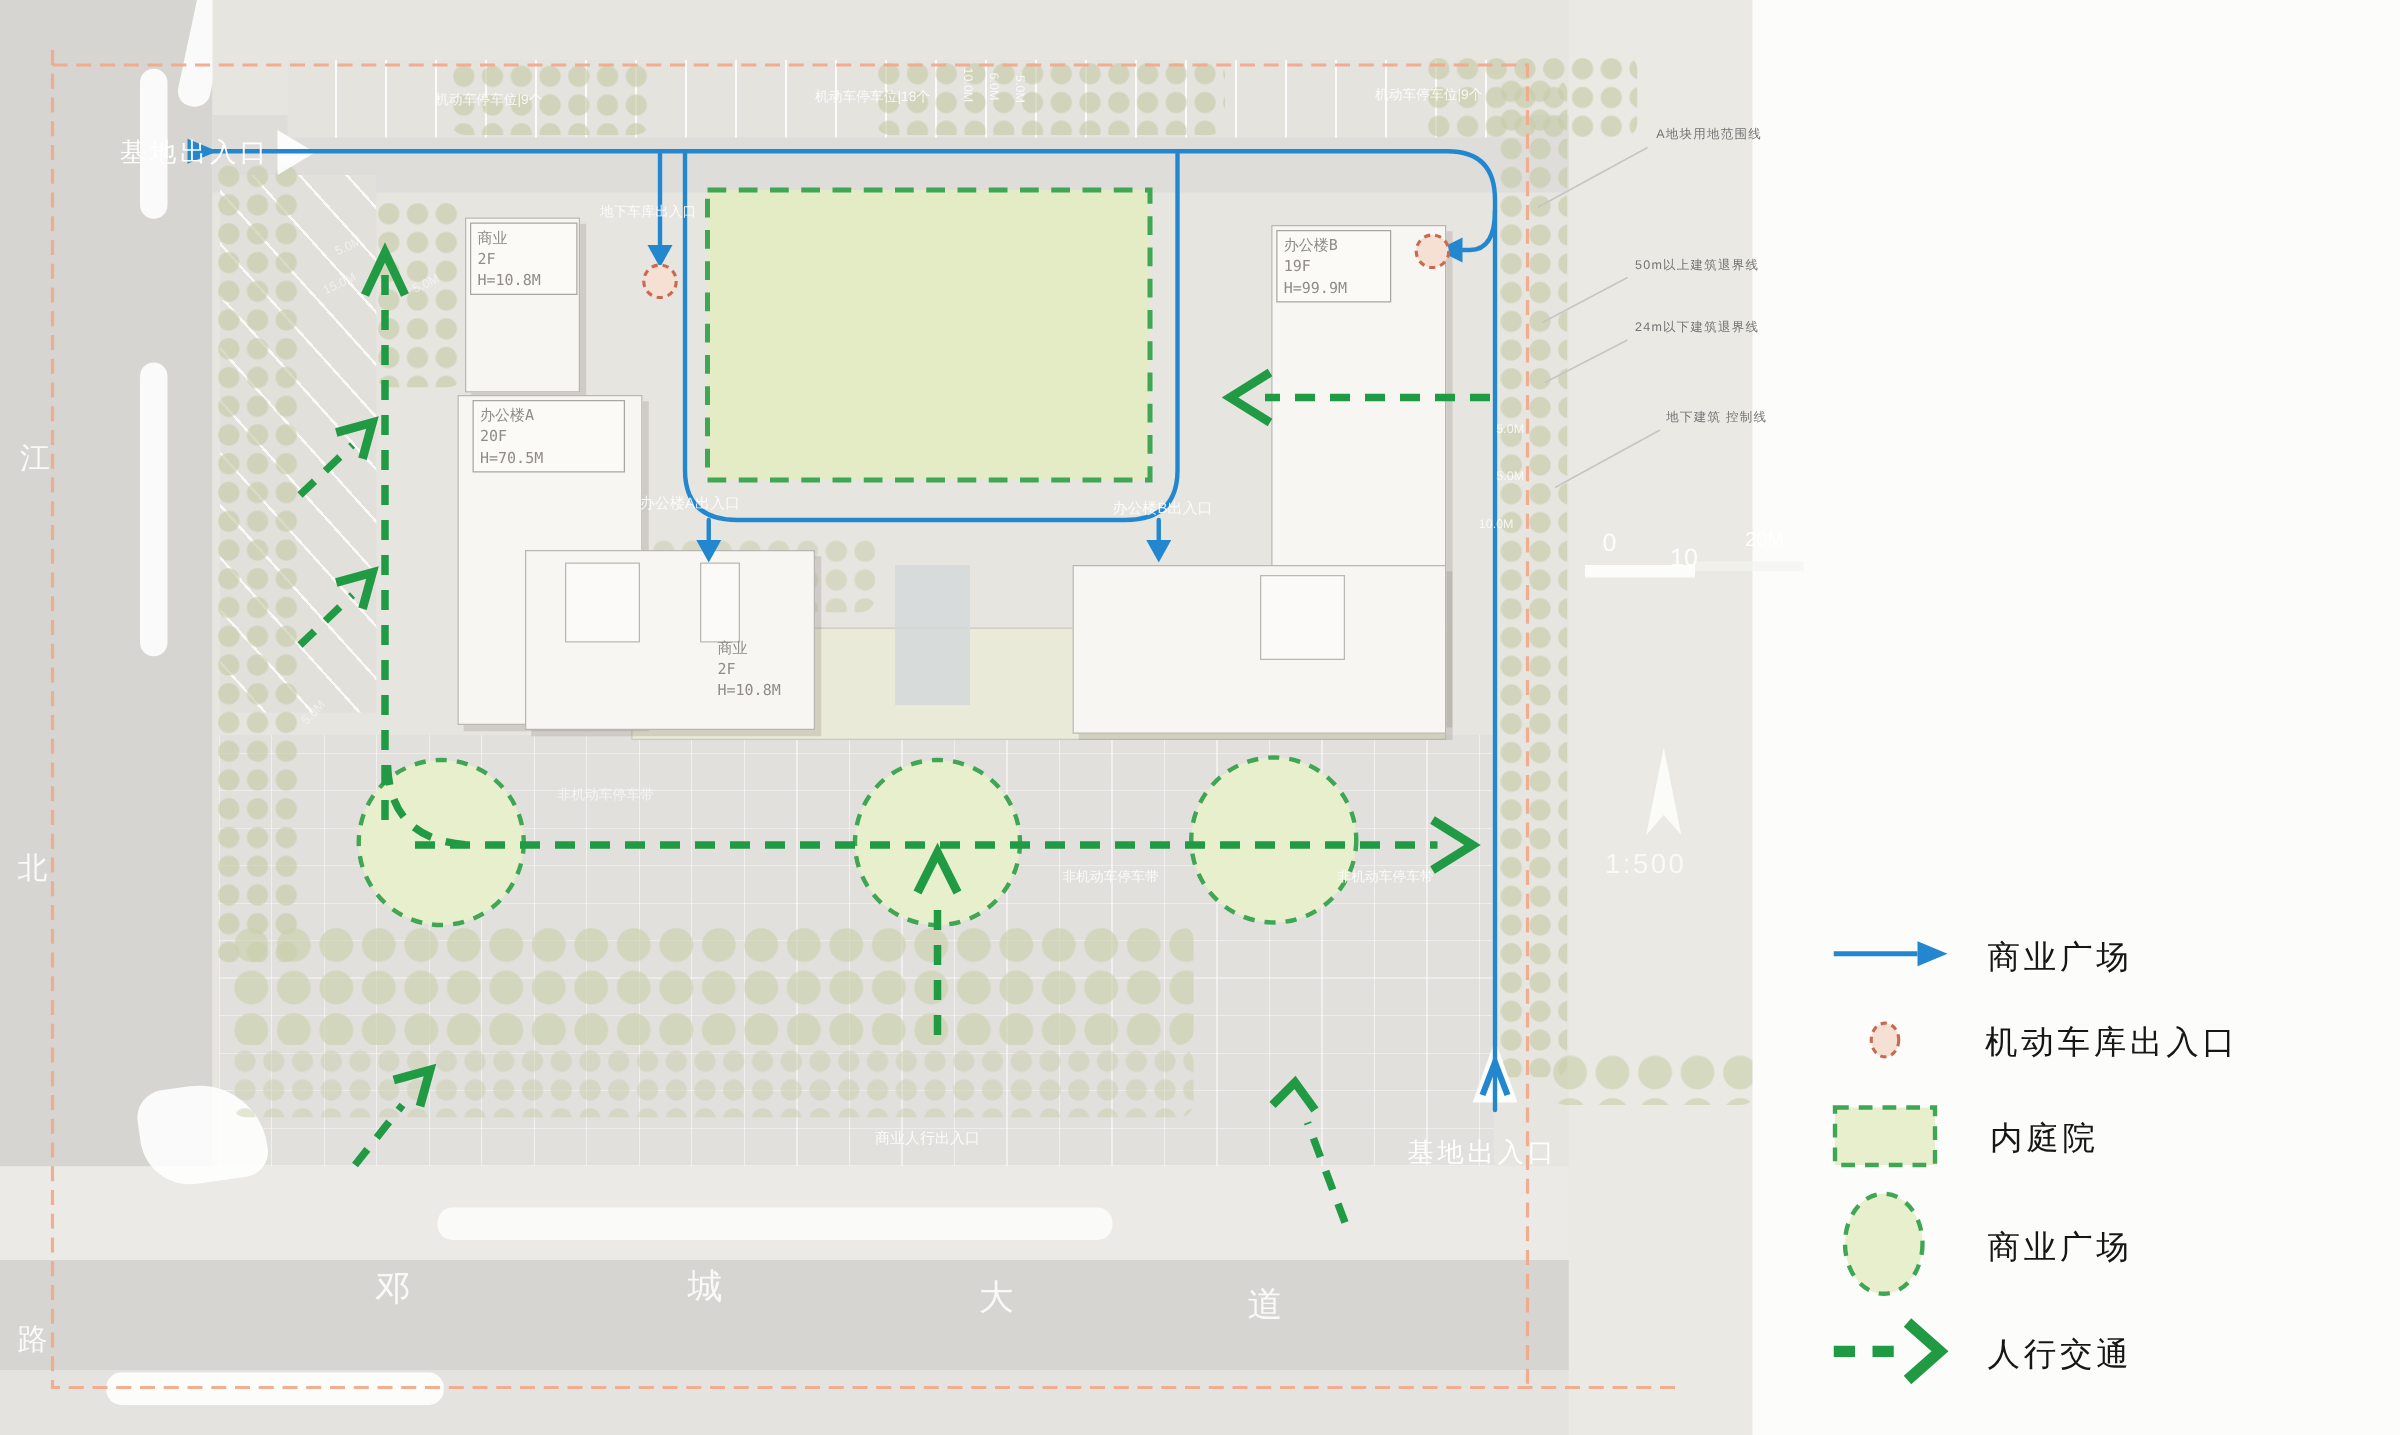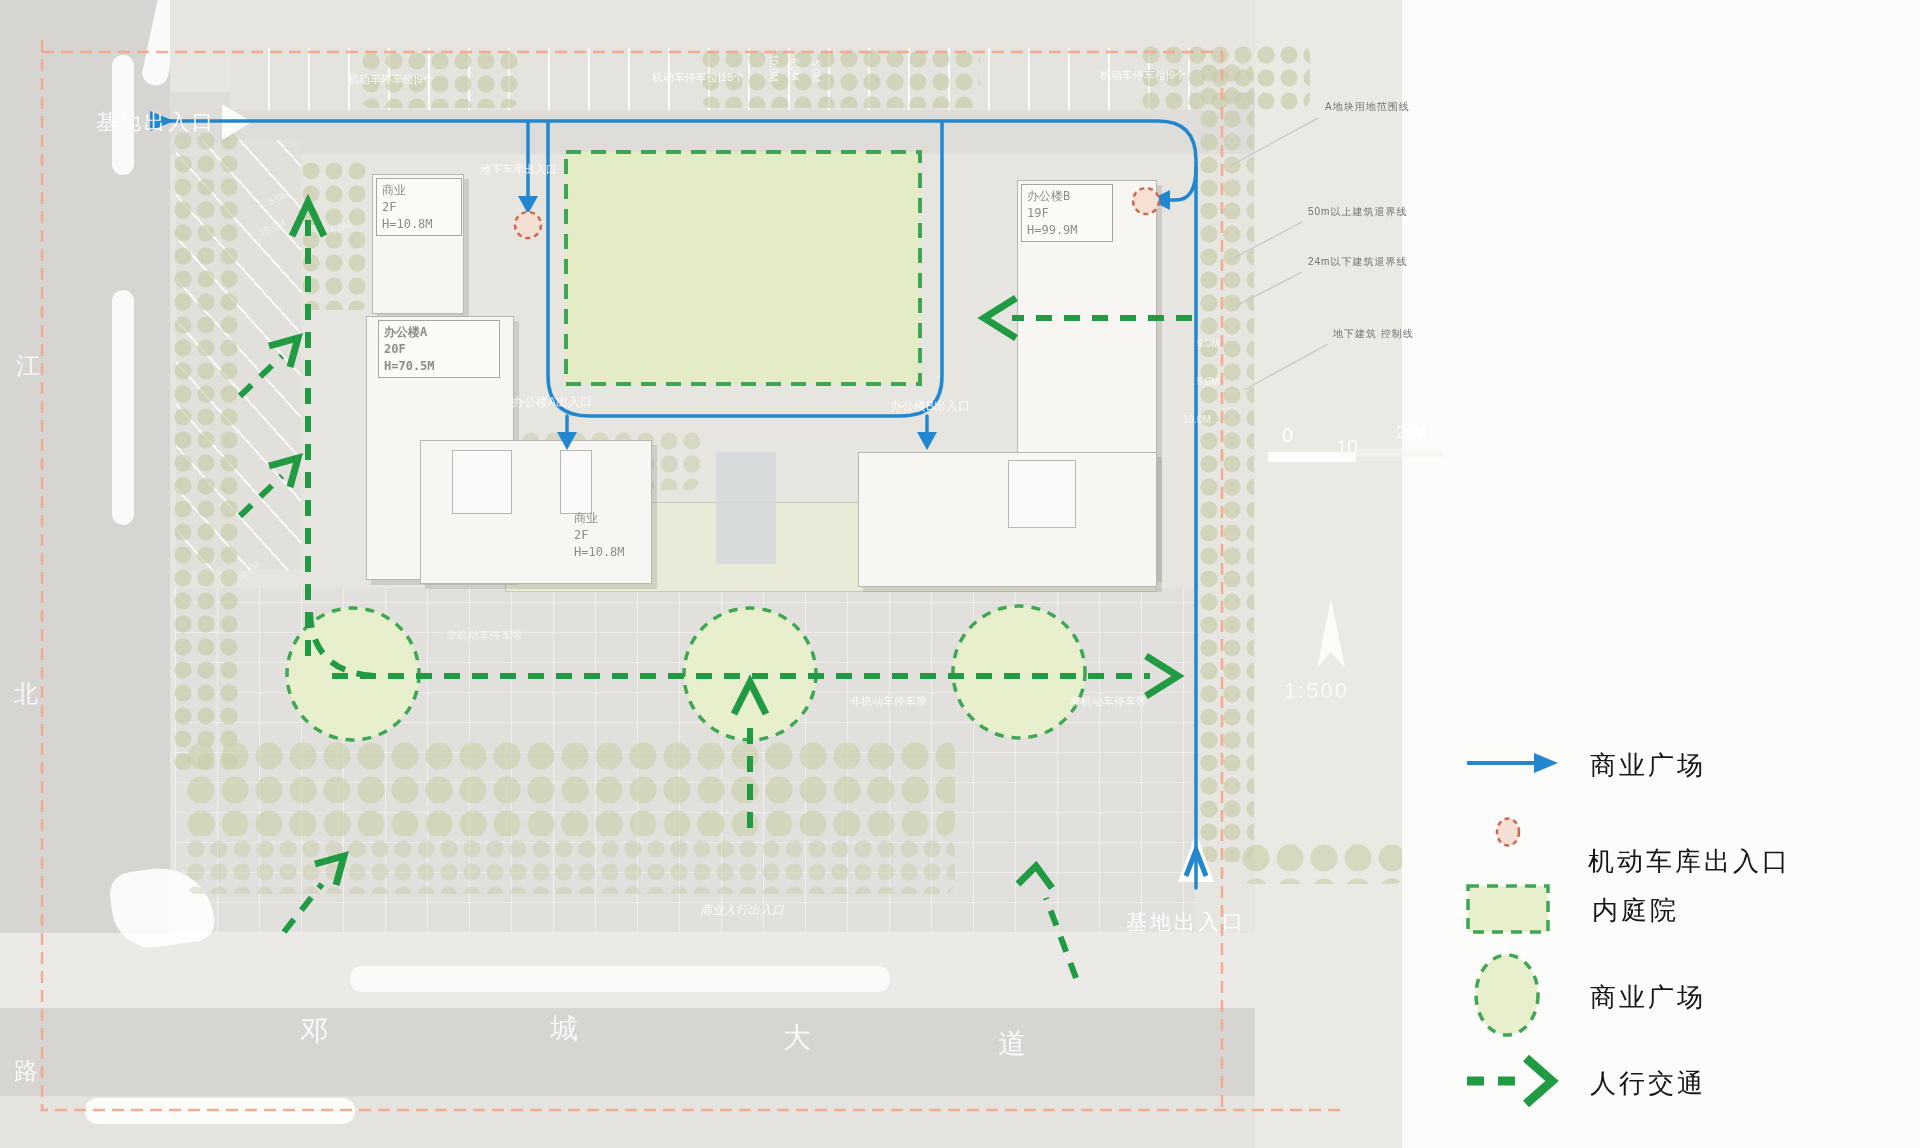--- a/index.html
+++ b/index.html
@@ -67,21 +67,21 @@
   <div class="abs" style="left:505px;top:502px;width:650px;height:88px;background:#e9ead7;border:1px solid #c9c8bd;"></div>
   <div class="abs" style="left:716px;top:452px;width:60px;height:112px;background:#d3d9db;opacity:.85;"></div>
 
   <div class="abs bldg" style="left:372px;top:174px;width:90px;height:138px;"></div>
   <div class="abs bldg-label" style="left:376px;top:178px;width:74px;"><span>商业</span><br><span>2F</span><br><span>H=10.8M</span></div>
 
   <div class="abs bldg" style="left:366px;top:316px;width:146px;height:262px;"></div>
   <div class="abs bldg" style="left:420px;top:440px;width:230px;height:142px;"></div>
   <div class="abs" style="left:452px;top:450px;width:58px;height:62px;background:#fbfaf8;border:1px solid #b9b7b1;"></div>
   <div class="abs" style="left:560px;top:450px;width:30px;height:62px;background:#fbfaf8;border:1px solid #b9b7b1;"></div>
-  <div class="abs bldg-label" style="left:378px;top:320px;width:110px;font-weight:bold;"><span>办公楼A</span><br><span>20F</span><br><span>H=70.5M</span></div>
+  <div class="abs bldg-label" style="left:378px;top:320px;width:110px;"><span>办公楼A</span><br><span>20F</span><br><span>H=70.5M</span></div>
 
   <div class="abs bldg" style="left:1017px;top:180px;width:138px;height:395px;"></div>
   <div class="abs bldg" style="left:858px;top:452px;width:297px;height:133px;"></div>
   <div class="abs" style="left:1008px;top:460px;width:66px;height:66px;background:#fbfaf8;border:1px solid #b9b7b1;"></div>
   <div class="abs bldg-label" style="left:1021px;top:184px;width:80px;"><span>办公楼B</span><br><span>19F</span><br><span>H=99.9M</span></div>
 
   <div class="abs" style="left:574px;top:510px;color:#8f8d86;font-family:'DejaVu Sans Mono',monospace;font-size:12px;line-height:1.4;white-space:pre-line;"><span>商业</span><br><span>2F</span><br><span>H=10.8M</span></div>
 
   <div class="abs" style="left:655px;top:245px;width:210px;height:85px;background:#eef3da;opacity:.9;"></div>
   <div class="abs" style="left:700px;top:185px;width:60px;height:145px;background:#eef3da;opacity:.6;"></div>
@@ -164,21 +164,21 @@
   <div class="abs entry-label" style="left:1126px;top:908px;">基地出入口</div>
   <div class="abs plan-small" style="left:480px;top:162px;">地下车库出入口</div>
   <div class="abs plan-small" style="left:512px;top:394px;font-size:12px;">办公楼A出入口</div>
   <div class="abs plan-small" style="left:890px;top:398px;font-size:12px;">办公楼B出入口</div>
   <div class="abs plan-small" style="left:348px;top:72px;">机动车停车位|9个</div>
   <div class="abs plan-small" style="left:652px;top:70px;">机动车停车位|18个</div>
   <div class="abs plan-small" style="left:1100px;top:68px;">机动车停车位|9个</div>
   <div class="abs plan-small" style="left:446px;top:628px;opacity:.75;">非机动车停车带</div>
   <div class="abs plan-small" style="left:850px;top:694px;">非机动车停车带</div>
   <div class="abs plan-small" style="left:1070px;top:694px;">非机动车停车带</div>
-  <div class="abs plan-small" style="left:700px;top:902px;font-size:12px;font-style:italic;">商业人行出入口</div>
+  <div class="abs plan-small" style="left:700px;top:902px;font-size:12px;">商业人行出入口</div>
 
   <div class="abs roadchar" style="left:16px;top:350px;font-size:24px;">江</div>
   <div class="abs roadchar" style="left:14px;top:678px;font-size:24px;">北</div>
   <div class="abs roadchar" style="left:14px;top:1055px;font-size:24px;">路</div>
   <div class="abs roadchar" style="left:300px;top:1012px;">邓</div>
   <div class="abs roadchar" style="left:550px;top:1010px;">城</div>
   <div class="abs roadchar" style="left:783px;top:1019px;">大</div>
   <div class="abs roadchar" style="left:998px;top:1025px;">道</div>
 
   <div class="abs dim" style="left:768px;top:54px;writing-mode:vertical-rl;">10.0M</div>
@@ -196,18 +196,18 @@
   <div class="abs whitetxt" style="left:1336px;top:436px;font-size:20px;">10</div>
   <div class="abs whitetxt" style="left:1396px;top:424px;font-size:16px;">20M</div>
   <div class="abs whitetxt" style="left:1284px;top:678px;font-size:22px;letter-spacing:2px;opacity:.8;">1:500</div>
 
   <div class="abs anno" style="left:1325px;top:100px;">A地块用地范围线</div>
   <div class="abs anno" style="left:1308px;top:205px;">50m以上建筑退界线</div>
   <div class="abs anno" style="left:1308px;top:255px;">24m以下建筑退界线</div>
   <div class="abs anno" style="left:1333px;top:327px;">地下建筑 控制线</div>
 
   <div class="abs legend-label" style="left:1590px;top:748px;">商业广场</div>
-  <div class="abs legend-label" style="left:1588px;top:816px;margin-top:28px;">机动车库出入口</div>
+  <div class="abs legend-label" style="left:1588px;top:816px;">机动车库出入口</div>
   <div class="abs legend-label" style="left:1592px;top:893px;text-align:center;">内庭院</div>
   <div class="abs legend-label" style="left:1590px;top:980px;">商业广场</div>
   <div class="abs legend-label" style="left:1590px;top:1066px;">人行交通</div>
 
 </div>
 
 </body></html>

